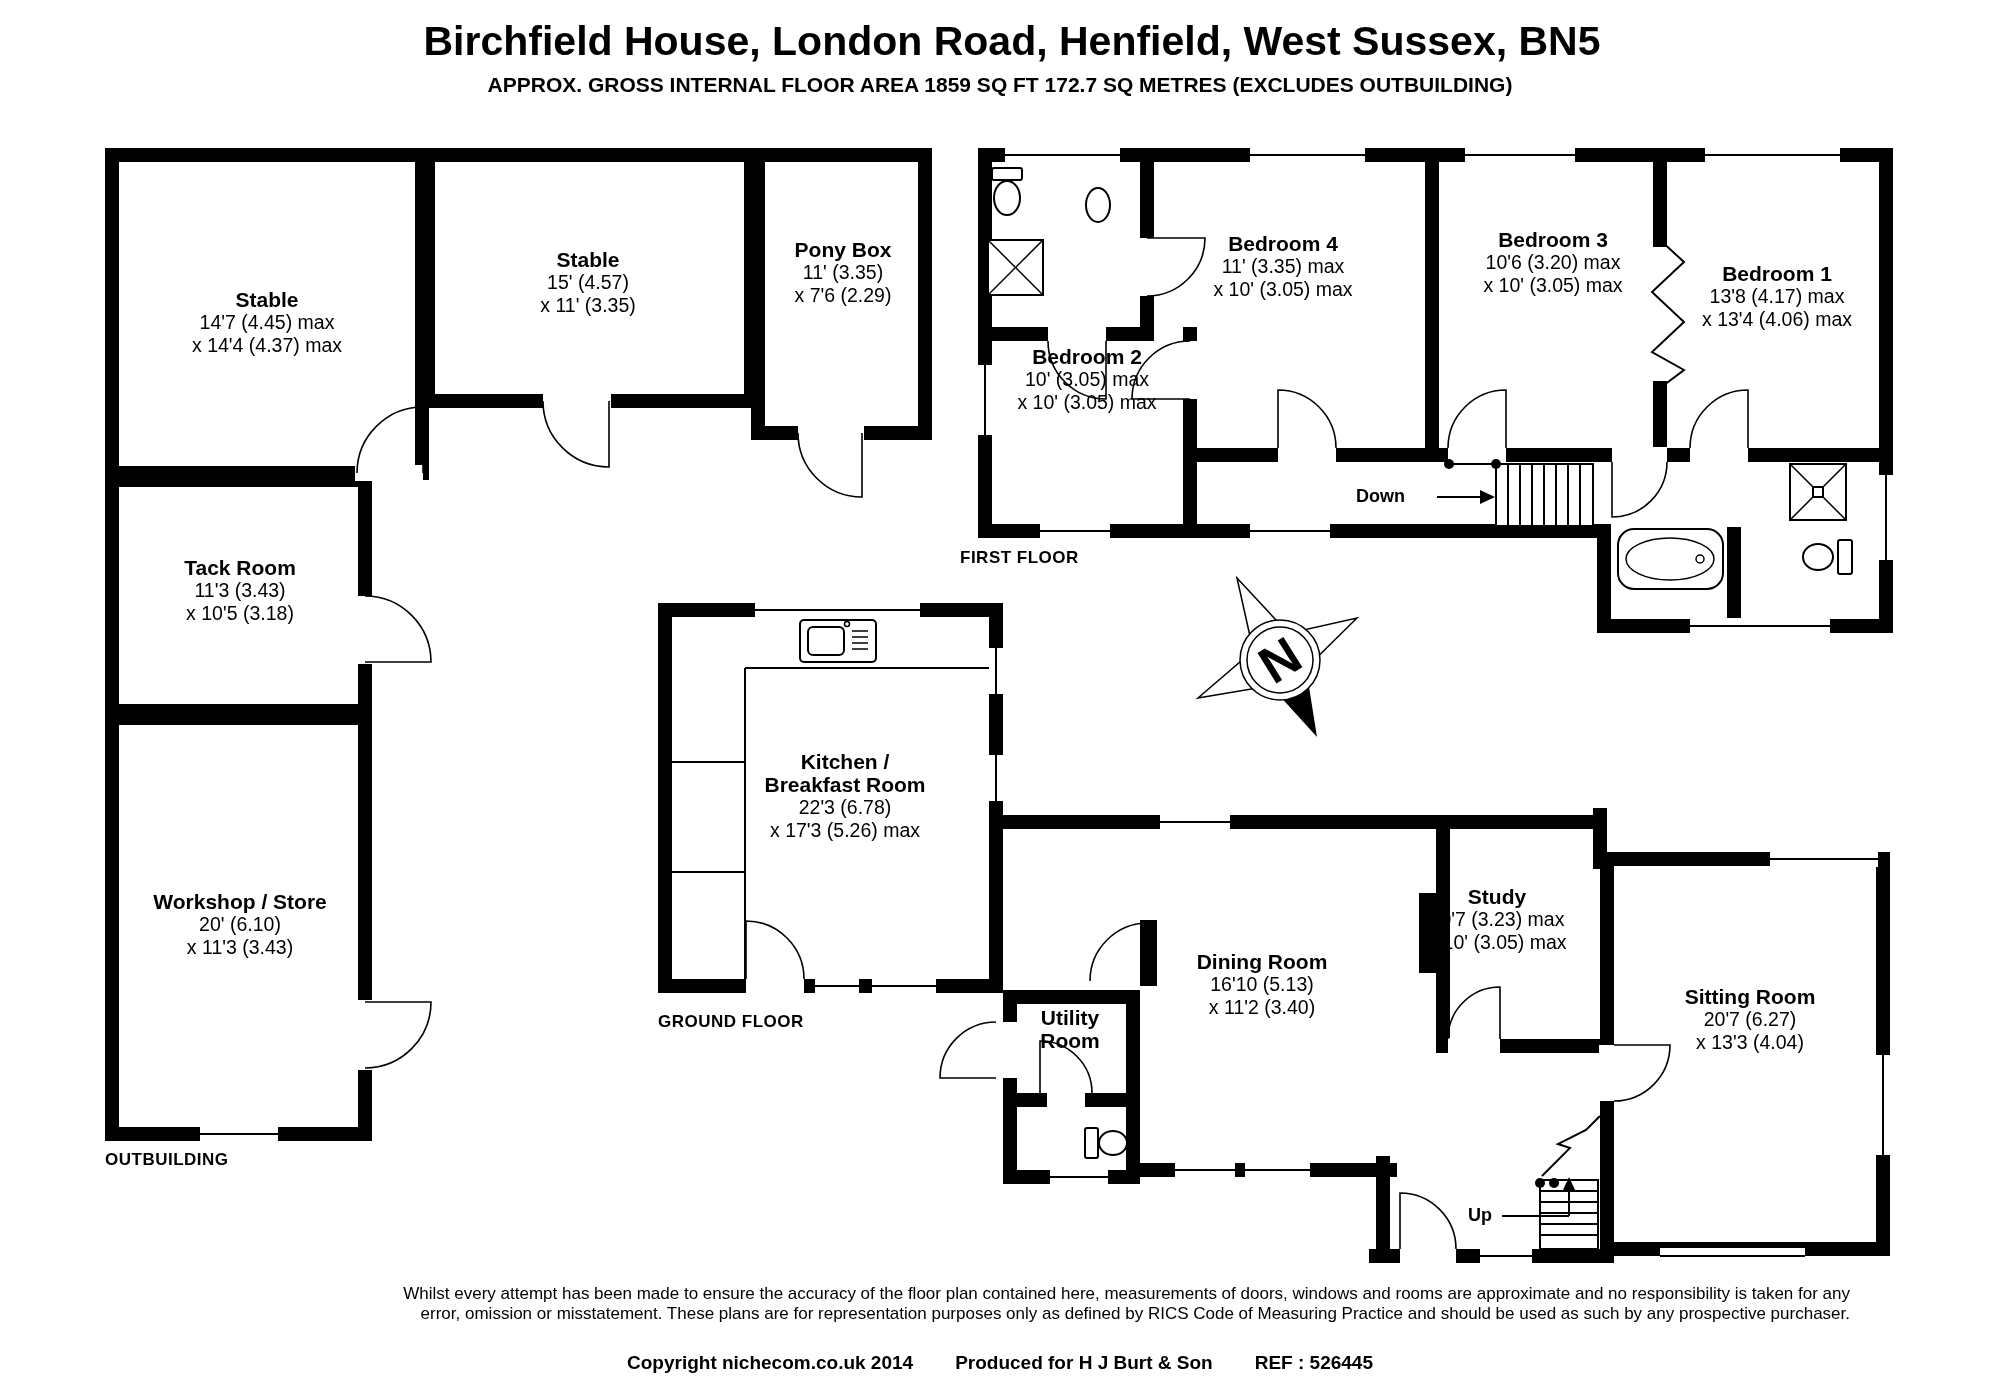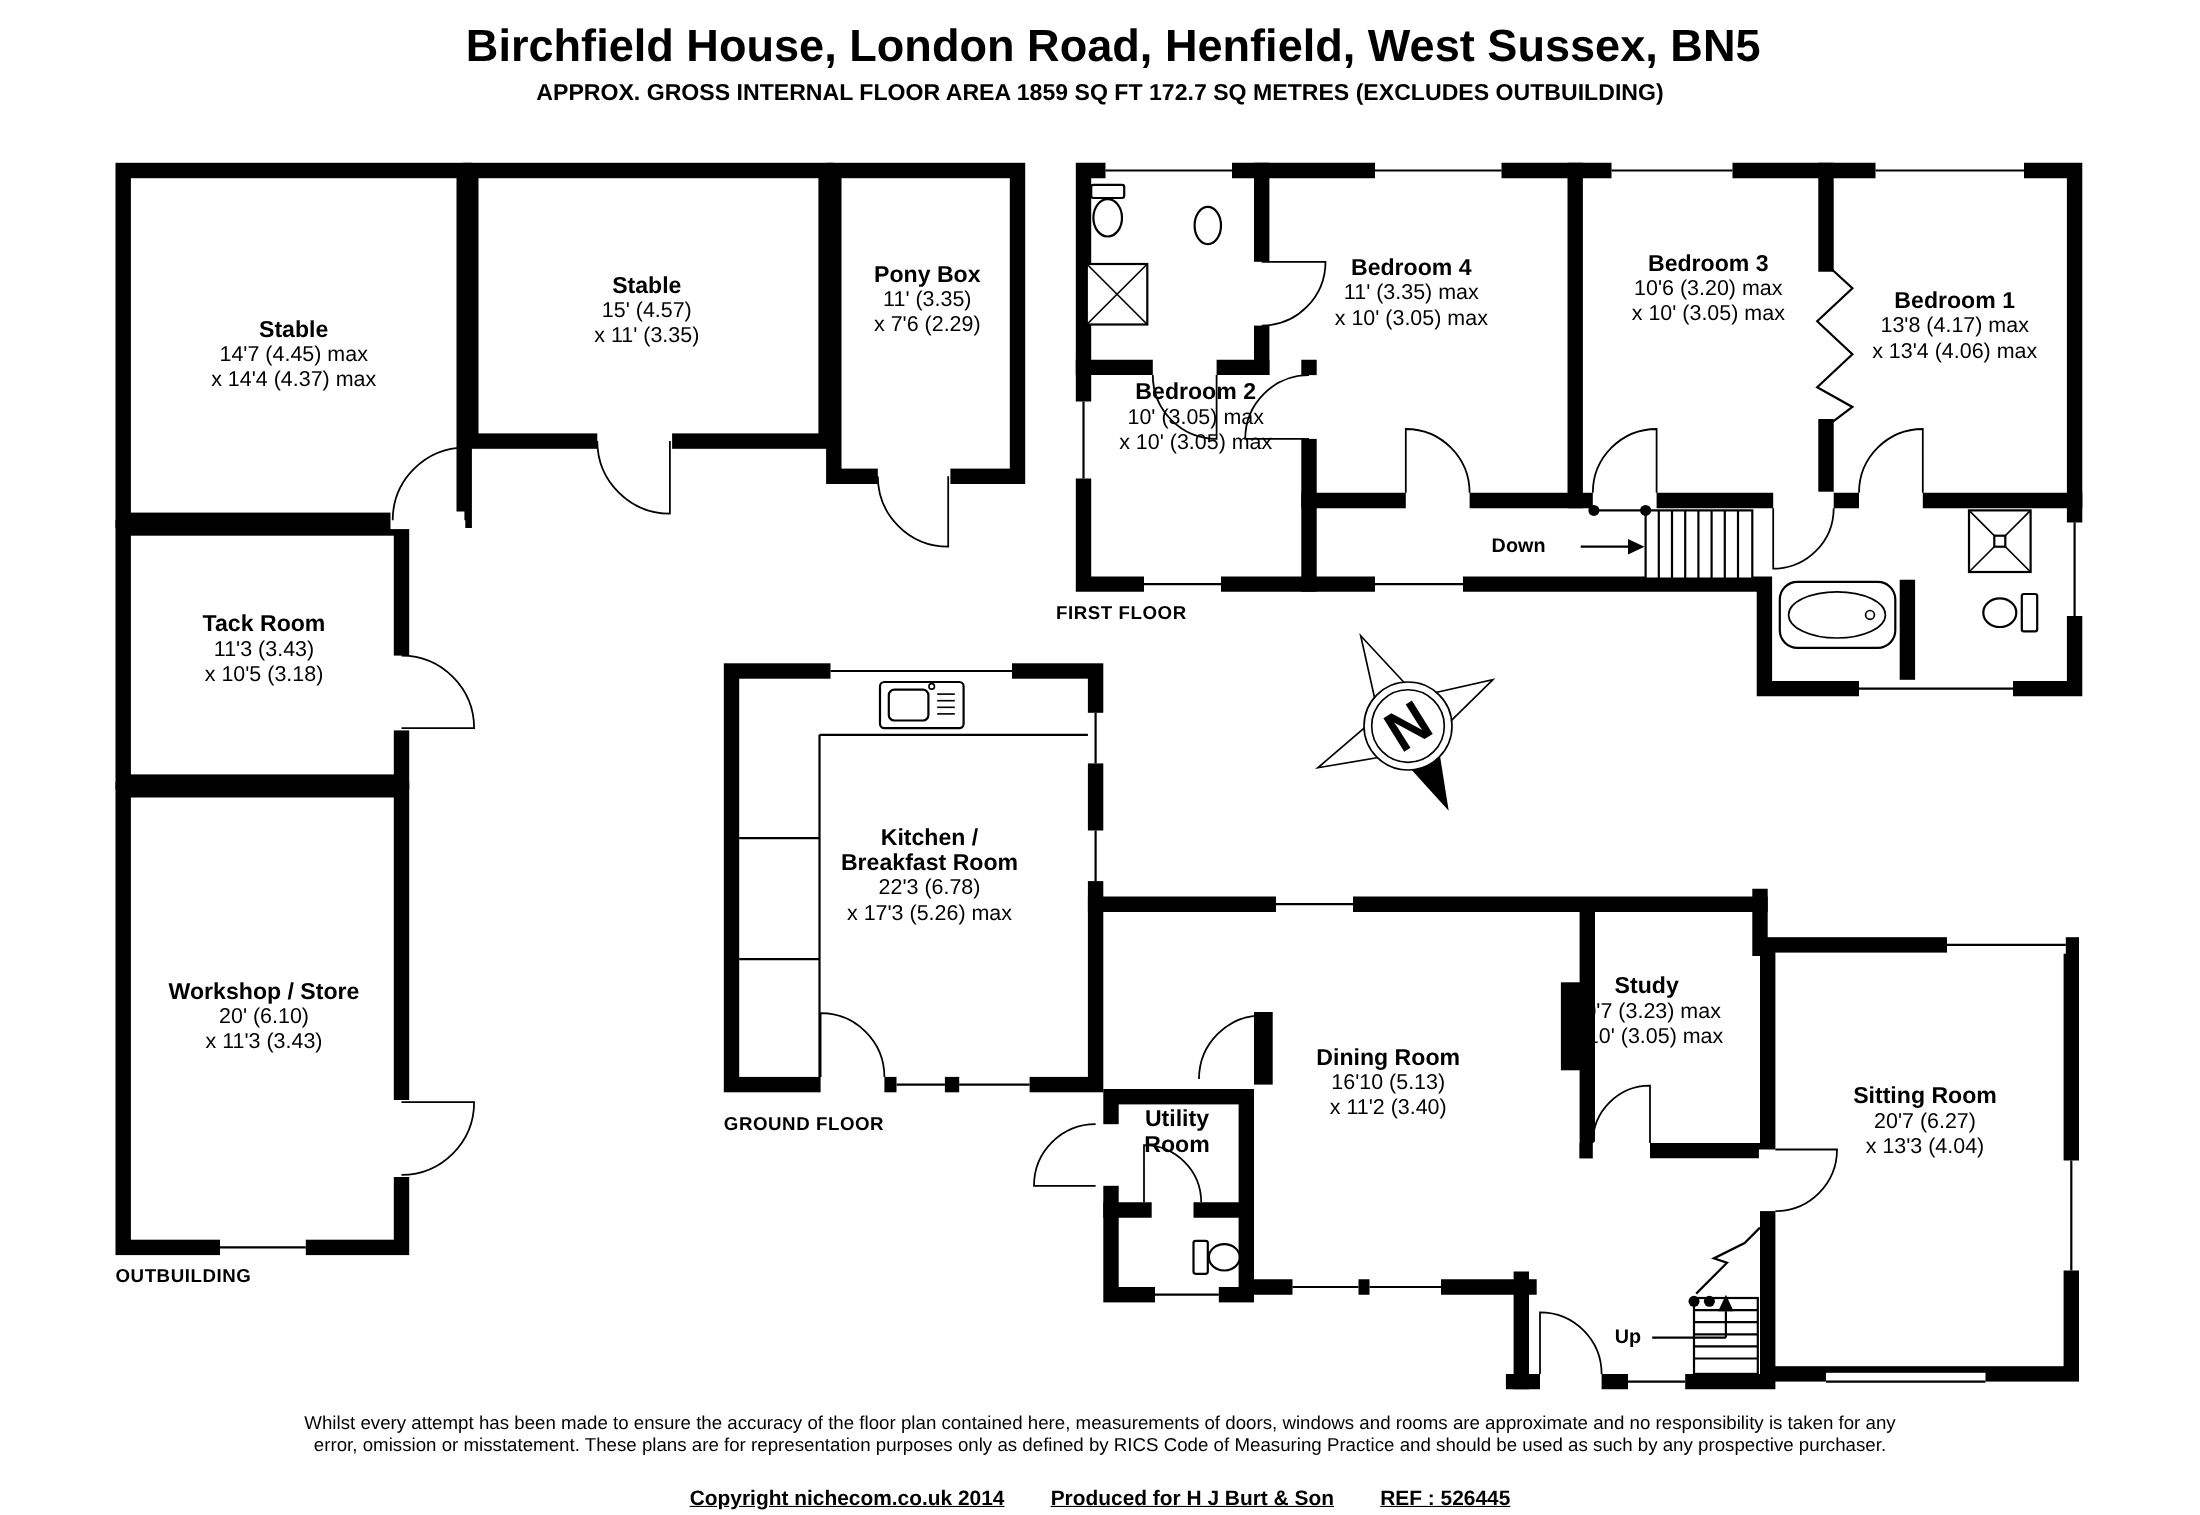--- a/index.html
+++ b/index.html
@@ -19,23 +19,23 @@
   .title{position:absolute;left:50%;transform:translateX(-50%);top:18px;
          font-size:41px;font-weight:bold;white-space:nowrap;margin-left:12px;}
   .subtitle{position:absolute;left:50%;transform:translateX(-50%);top:73px;
          font-size:21px;font-weight:bold;white-space:nowrap;}
   .room-label{position:absolute;text-align:center;transform:translateX(-50%);
          line-height:23px;font-size:19.5px;white-space:nowrap;}
   .room-label .rname{font-weight:bold;font-size:21px;}
   .floor-label{position:absolute;font-size:17px;font-weight:bold;letter-spacing:.5px;white-space:nowrap;}
   .stair-label{position:absolute;font-size:18px;font-weight:bold;white-space:nowrap;}
   .disclaimer{position:absolute;left:50%;transform:translateX(-50%);width:1700px;
-         text-align:center;font-size:17px;line-height:20px;white-space:nowrap;}
+         text-align:right;font-size:17px;line-height:20px;white-space:nowrap;}
   .copyright{position:absolute;left:50%;transform:translateX(-50%);top:1352px;
-         font-size:19px;font-weight:bold;display:flex;gap:42px;white-space:nowrap;text-decoration:underline;}
+         font-size:19px;font-weight:bold;display:flex;gap:42px;white-space:nowrap;}
   .ntext{font-family:"Liberation Sans",sans-serif;font-size:52px;font-weight:bold;}
 </style>
 </head>
 <body>
 
 <div class="plan">
 
 <svg width="2000" height="1377" viewBox="0 0 2000 1377">
 
   <g>

